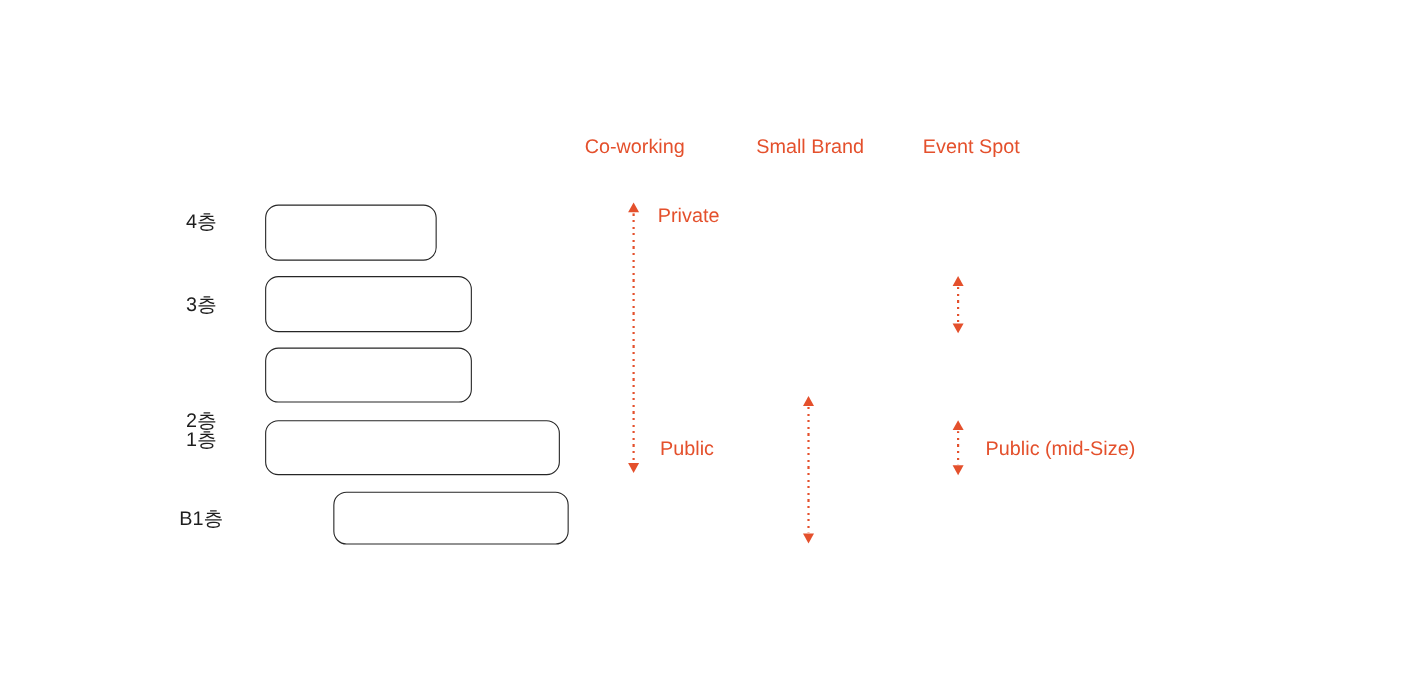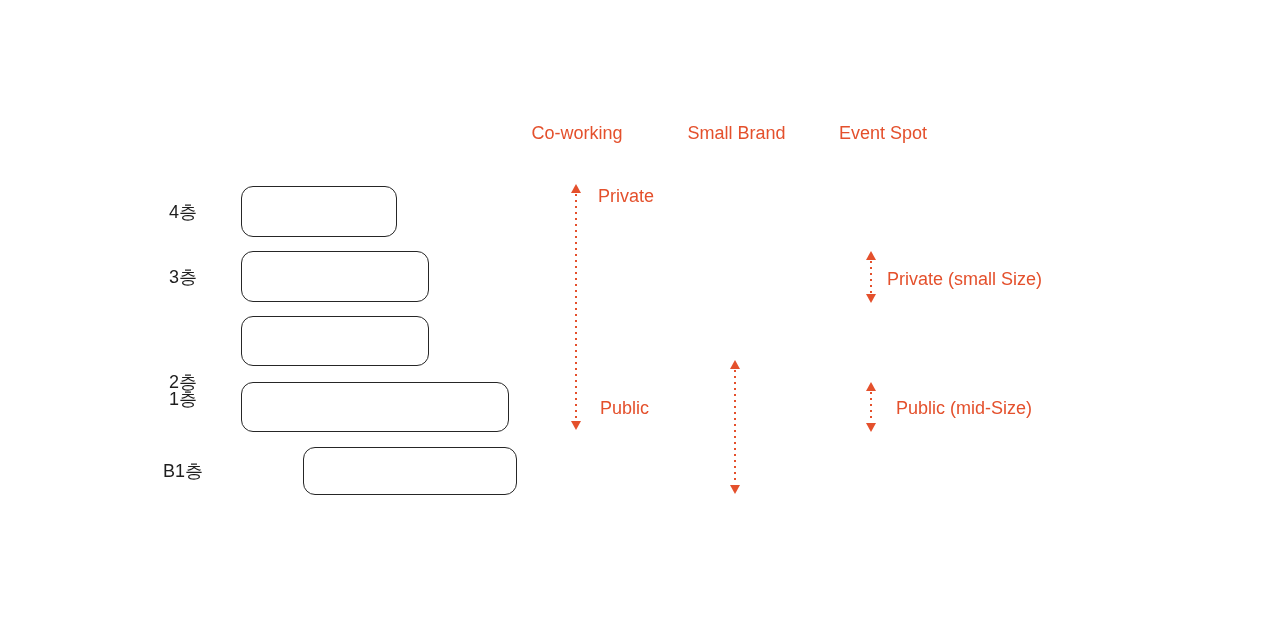--- a/index.html
+++ b/index.html
@@ -33,21 +33,21 @@
   .floor-label {
     position: absolute;
     left: 150px;
     width: 66px;
     text-align: center;
     font-size: 18px;
     line-height: 22px;
     color: var(--ink);
     white-space: nowrap;
   }
-  #lbl-f4 { top: 201px; }
+  #lbl-f4 { top: 190px; }
   #lbl-f3 { top: 266px; }
   #lbl-f2 { top: 331px; margin-top: 40px; }
   #lbl-f1 { top: 388px; }
   #lbl-b1 { top: 460px; }
 
   
   .floor-box {
     position: absolute;
     border: 1.5px solid #262626;
     border-radius: 12px;
@@ -143,16 +143,15 @@
   </div>
 
   <div class="varrow" id="arrow-event-2">
     <span class="ah up"></span>
     <span class="aline"></span>
     <span class="ah down"></span>
   </div>
 
   <div class="ann" id="ann-private">Private</div>
   <div class="ann" id="ann-public">Public</div>
-  <div class="ann" id="ann-event-private">Private (small Size)</div>
   <div class="ann" id="ann-event-public">Public (mid-Size)</div>
 
 </div>
 
 </body></html>

